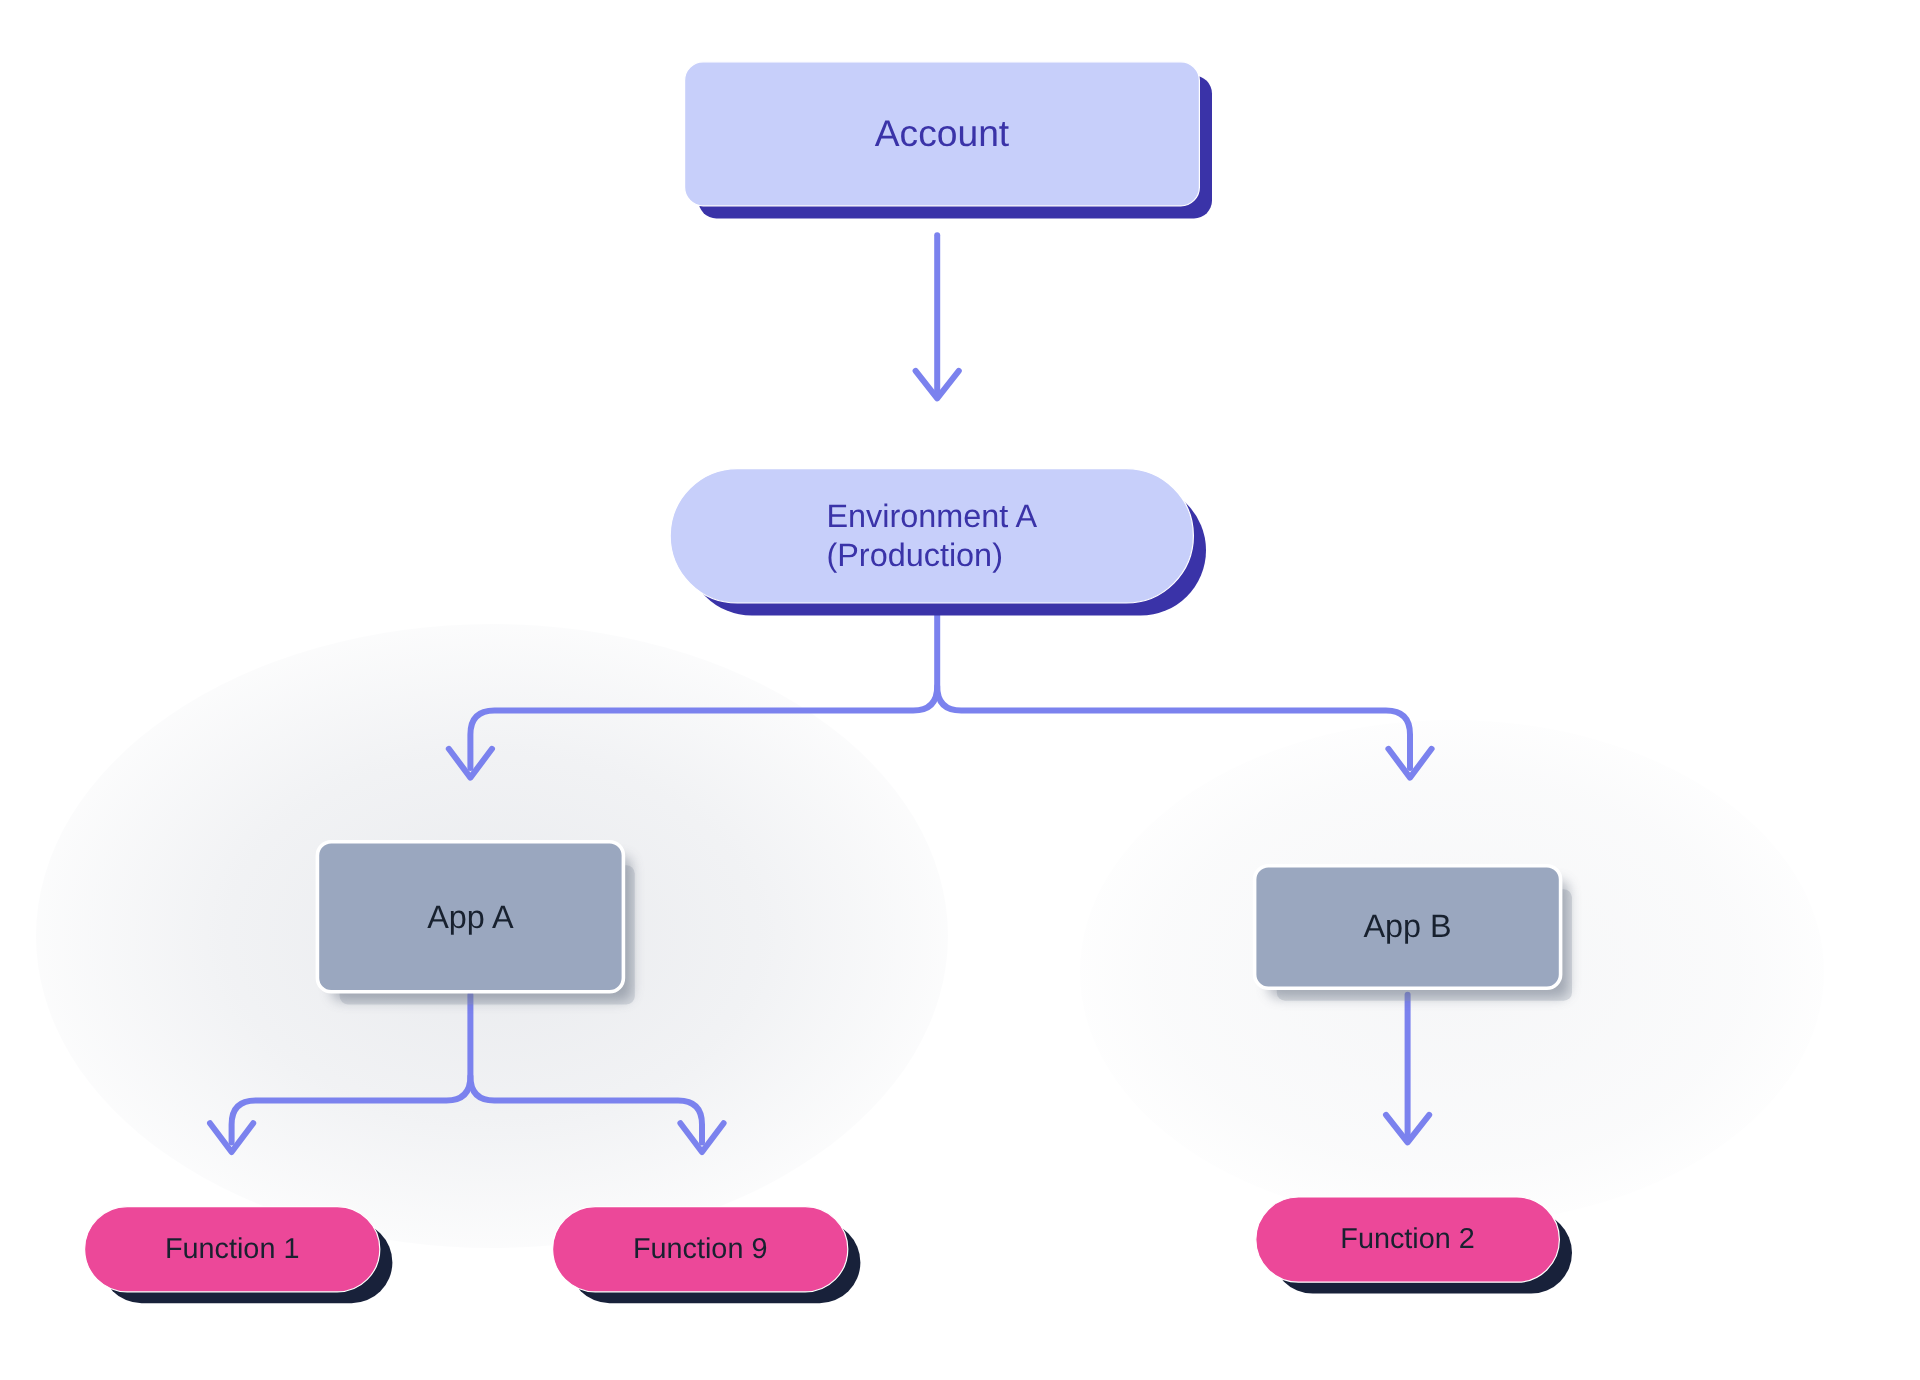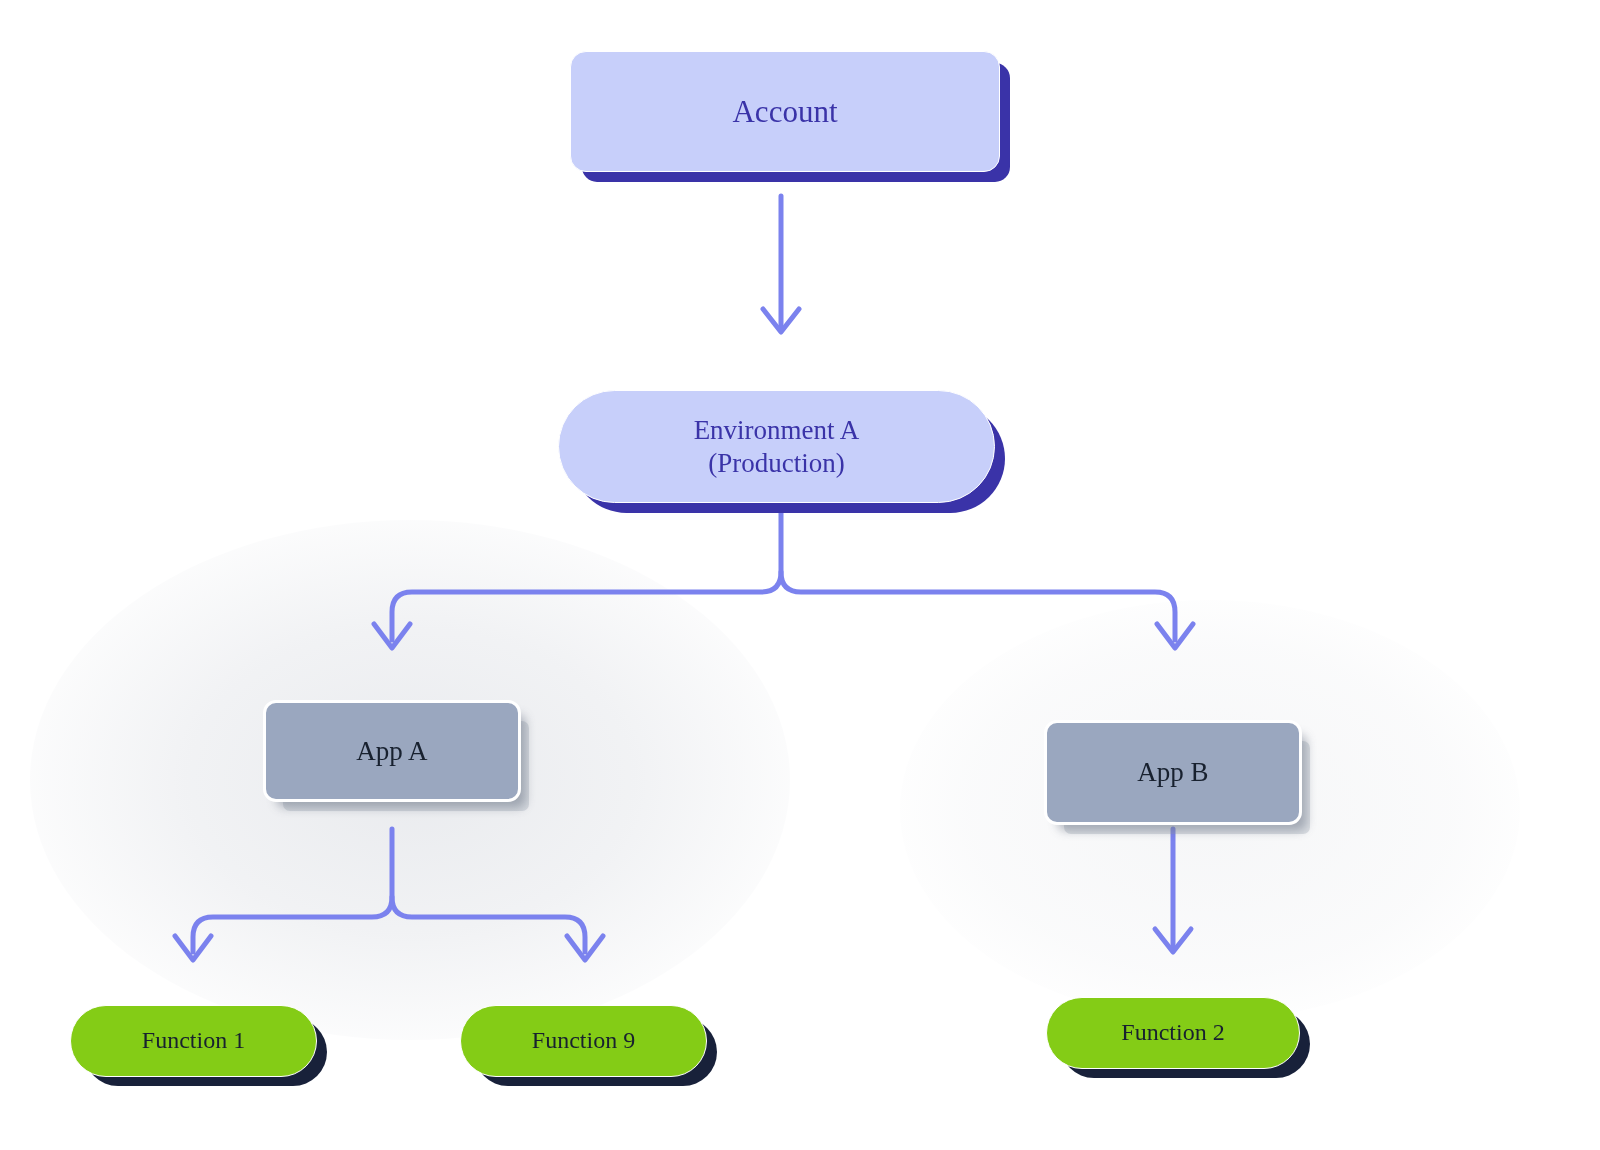--- a/index.html
+++ b/index.html
@@ -55,25 +55,24 @@
     pointer-events: none;
   }
 
   
   .node {
     position: absolute;
     box-sizing: border-box;
     display: flex;
     align-items: center;
     justify-content: center;
-    text-align: center;
+    text-align: left;
     line-height: 1.22;
     white-space: pre-line;
     user-select: none;
-    font-family: Liberation Serif, serif;
   }
 
   
   .node.indigo {
     background: #c7cffa;
     color: #3a33a8;
     border: 1px solid #ffffff;
   }
   .node.indigo.rect {
     border-radius: 16px;
@@ -92,21 +91,21 @@
     color: #18212f;
     border: 3px solid #ffffff;
     border-radius: 13px;
     font-size: 27px;
     box-shadow: 9px 10px 10px -4px rgba(90,100,118,0.42),
                 14px 15px 0 -6px rgba(150,158,172,0.30);
   }
 
   
   .node.slate.pill {
-    background: #84cc16;
+    background: #ec4899;
     color: #18212f;
     border: 1px solid #ffffff;
     border-radius: 999px;
     font-size: 24px;
     box-shadow: 12px 11px 0 -2px #18213a;
   }
 </style>
 </head>
 <body>
 
@@ -163,21 +162,21 @@
         <path d="M 1155 929 L 1173 952 L 1191 929"></path>
       </g>
     </g>
   </svg>
 
   <div class="node indigo rect" style="left:570px; top:51px; width:430px; height:121px;">Account</div>
 
   <div class="node indigo pill" style="left:558px; top:390px; width:437px; height:113px;">Environment A
 (Production)</div>
 
-  <div class="node slate rect" style="left:263px; top:700px; width:258px; height:102px;">App A</div>
+  <div class="node slate rect" style="left:263px; top:700px; width:258px; height:128px;">App A</div>
 
   <div class="node slate rect" style="left:1044px; top:720px; width:258px; height:105px;">App B</div>
 
   <div class="node slate pill" style="left:70px; top:1005px; width:247px; height:72px;">Function 1</div>
 
   <div class="node slate pill" style="left:460px; top:1005px; width:247px; height:72px;">Function 9</div>
 
   <div class="node slate pill" style="left:1046px; top:997px; width:254px; height:72px;">Function 2</div>
 
 </div>

